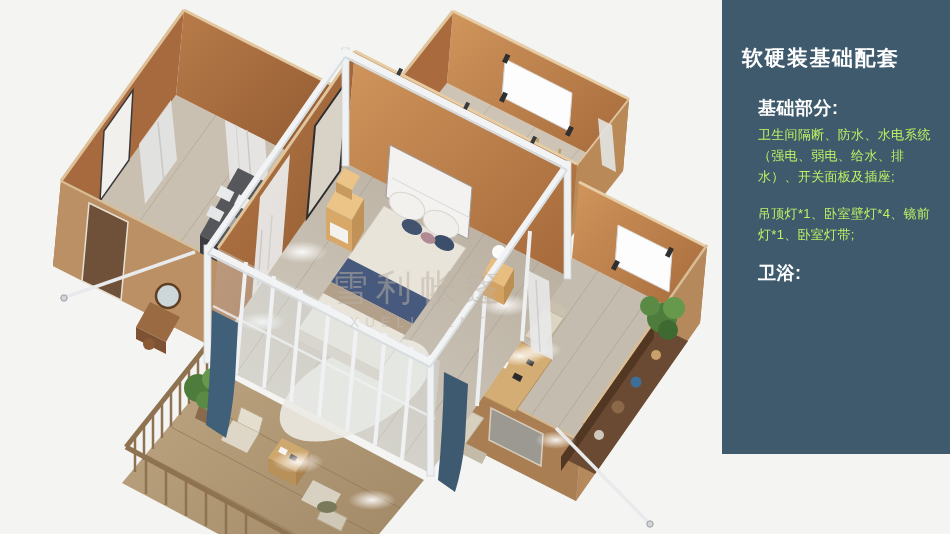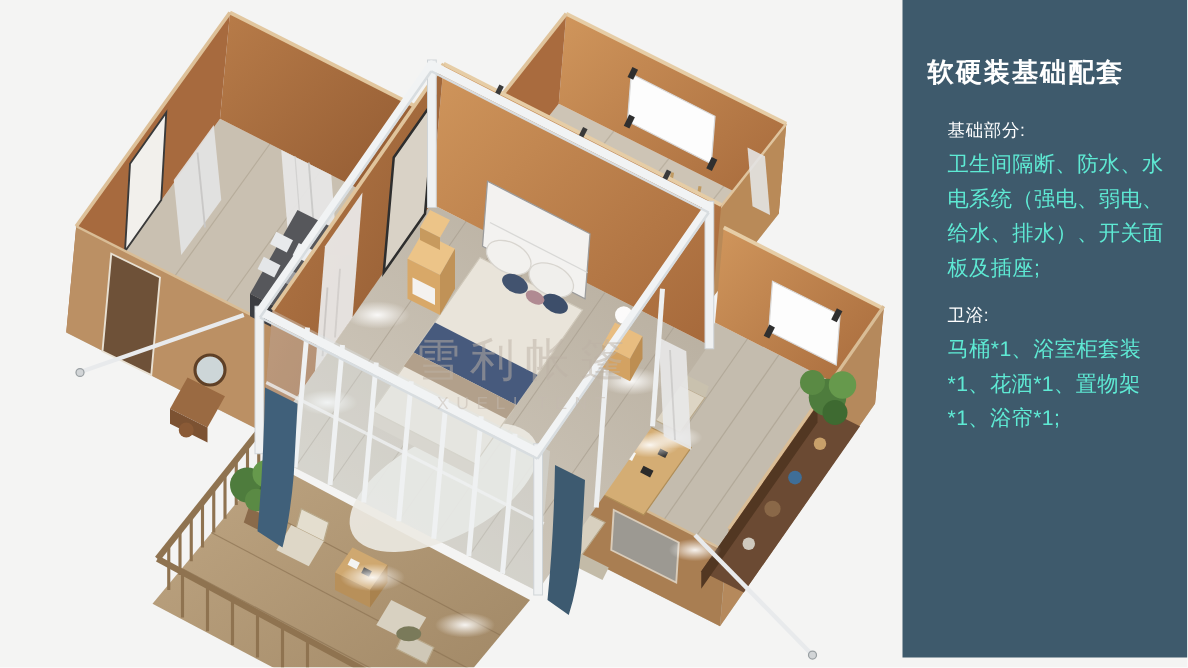--- a/index.html
+++ b/index.html
@@ -1,23 +1,23 @@
 <!DOCTYPE html>
 <html><head>
 <meta charset="utf-8">
 <style>
   html,body{margin:0;padding:0;background:#ffffff;}
   .stage{position:relative;width:950px;height:534px;overflow:hidden;background:#f4f4f3;font-family:"Liberation Sans",sans-serif;}
   .canvas{position:absolute;left:0;top:0;width:722px;height:534px;}
-  .sidebar{position:absolute;right:0;top:0;width:228px;height:526px;background:#3e5a6c;box-sizing:border-box;
+  .sidebar{position:absolute;right:0;top:0;width:228px;height:454px;background:#3e5a6c;box-sizing:border-box;
            padding:44px 18px 0 20px;color:#ffffff;}
   .sidebar h1{font-size:21px;font-weight:bold;letter-spacing:1.5px;margin:0 0 24px 0;white-space:nowrap;}
   .sidebar section{margin:0 0 16px 0;padding-left:16px;}
-  .sidebar h2{font-size:14px;font-weight:normal;margin:0 0 4px 0;letter-spacing:.5px;}
-  .sidebar p{font-size:17px;line-height:1.62;margin:0;color:#5eead4;letter-spacing:.3px;}
+  .sidebar h2{font-size:18px;font-weight:bold;margin:0 0 4px 0;letter-spacing:.5px;}
+  .sidebar p{font-size:13px;line-height:1.62;margin:0;color:#bef264;letter-spacing:.3px;}
 </style>
 </head>
 <body>
 
 <div class="stage">
 
   <svg class="canvas" viewBox="0 0 722 534">
     <defs>
       <radialGradient id="glow" cx="50%" cy="50%" r="50%">
         <stop offset="0%" stop-color="#ffffff" stop-opacity="0.9"></stop>
@@ -362,22 +362,22 @@
 
     <section>
       <h2>基础部分:</h2>
       <p>卫生间隔断、防水、水电系统（强电、弱电、给水、排水）、开关面板及插座;</p>
     </section>
 
     <section>
     </section>
 
     <section>
+      <p>吊顶灯*1、卧室壁灯*4、镜前灯*1、卧室灯带;</p>
     </section>
 
     <section>
       <h2>卫浴:</h2>
-      <p>马桶*1、浴室柜套装*1、花洒*1、置物架*1、浴帘*1;</p>
     </section>
 
   </aside>
 
 </div>
 
 </body></html>

